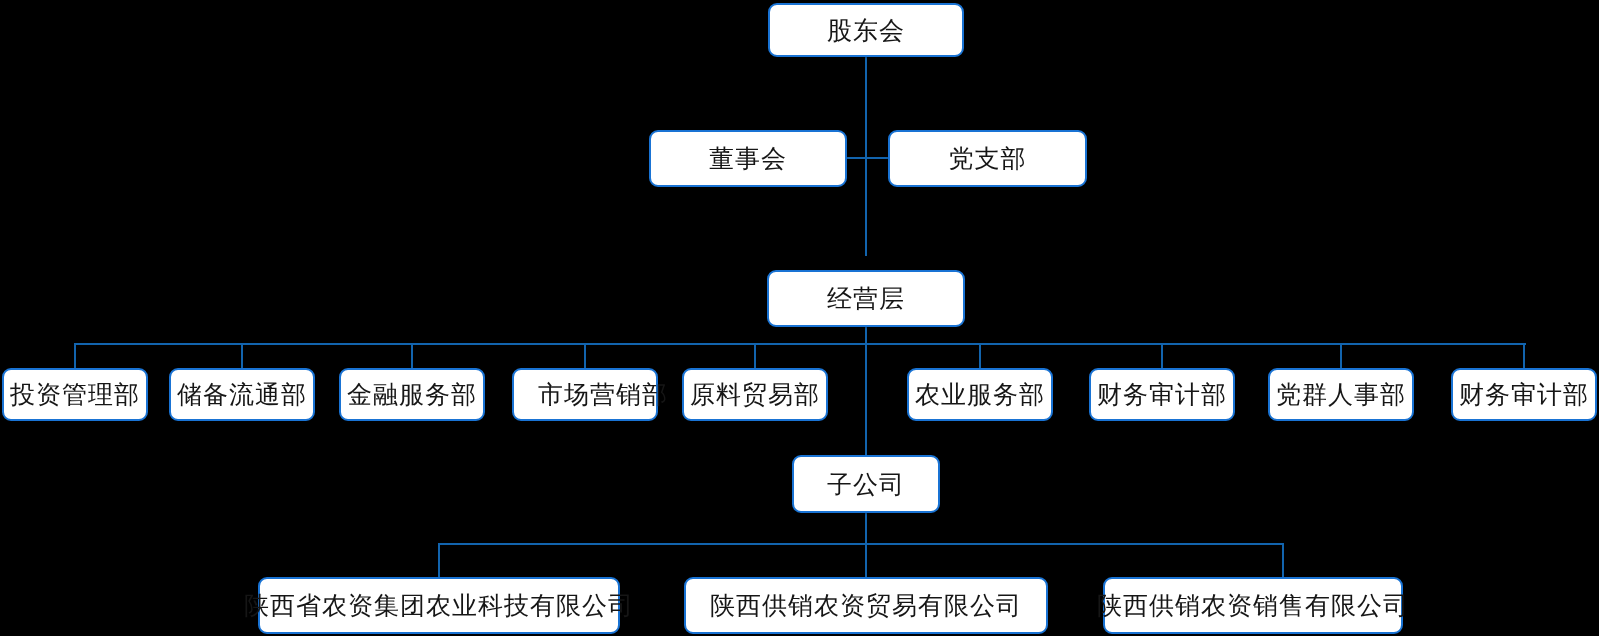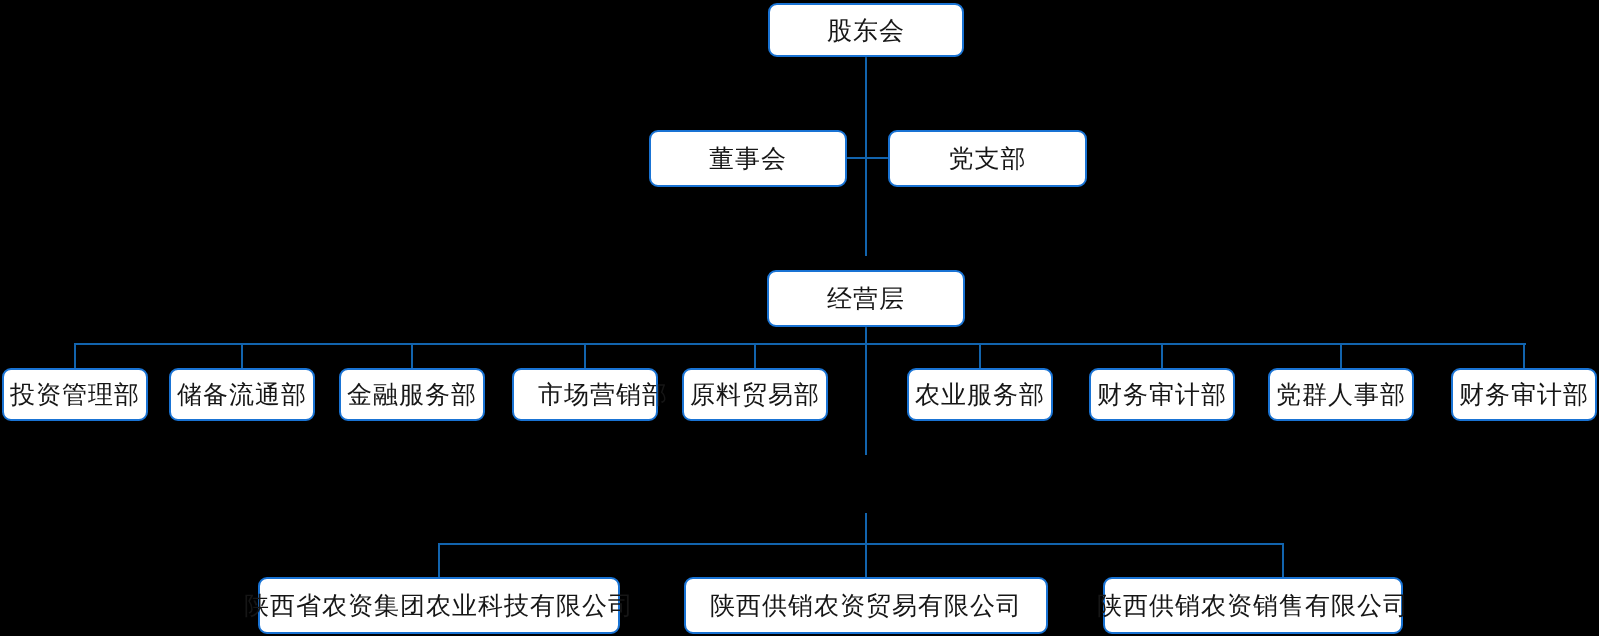--- a/index.html
+++ b/index.html
@@ -93,20 +93,23 @@
   <div class="node" style="left:1089px;top:368px;width:146px;height:53px;">
     <span>财务审计部</span>
   </div>
   <div class="node" style="left:1268px;top:368px;width:146px;height:53px;">
     <span>党群人事部</span>
   </div>
   <div class="node" style="left:1451px;top:368px;width:146px;height:53px;">
     <span>财务审计部</span>
   </div>
 
+  <div class="node" style="left:792px;top:455px;width:148px;height:58px;">
+    <span>子公司</span>
+  </div>
 
   <div class="node" style="left:258px;top:577px;width:362px;height:57px;">
     <span>陕西省农资集团农业科技有限公司</span>
   </div>
   <div class="node" style="left:684px;top:577px;width:364px;height:57px;">
     <span>陕西供销农资贸易有限公司</span>
   </div>
   <div class="node" style="left:1103px;top:577px;width:300px;height:57px;">
     <span>陕西供销农资销售有限公司</span>
   </div>

